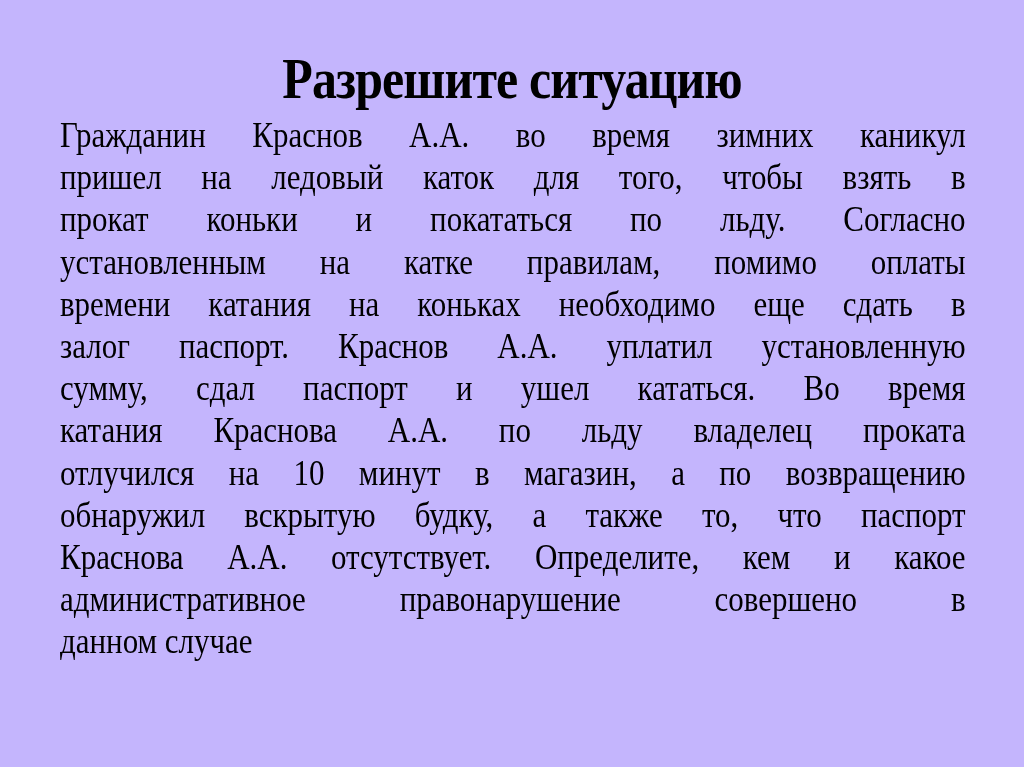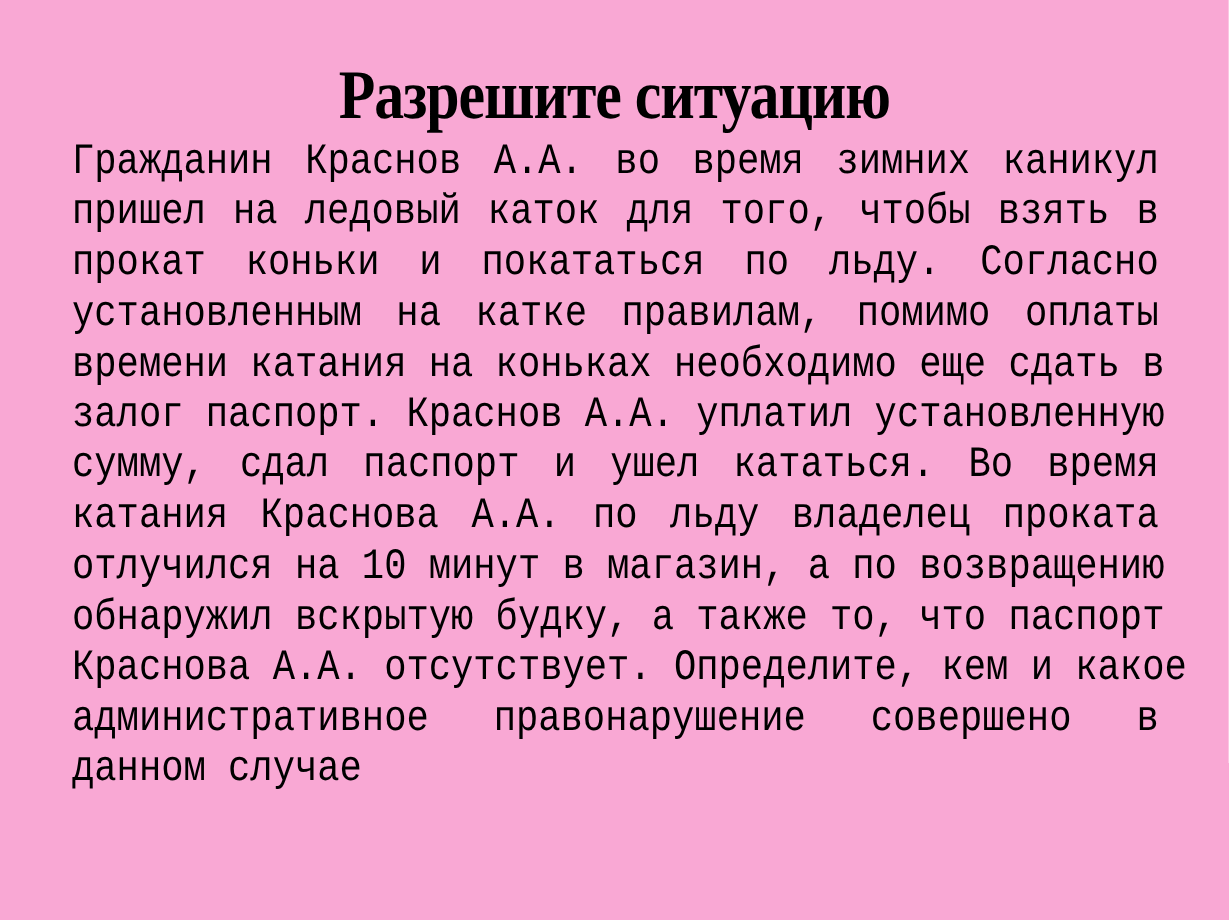--- a/index.html
+++ b/index.html
@@ -13,42 +13,41 @@
       position: relative;
       overflow: hidden;
       font-family: "Liberation Serif", "DejaVu Serif", serif;
       color: #000000;
     }
     .slide {
       position: absolute;
       left: 0; top: 0;
       width: 1024px;
       height: 767px;
-      background: #f9a8d4;
+      background: #c4b5fd;
     }
     .title {
       position: absolute;
       left: 0;
       top: 44px;
       width: 1024px;
       text-align: center;
       font-weight: bold;
       font-size: 58px;
       line-height: 70px;
       letter-spacing: -1px;
       transform: scaleX(0.86);
       transform-origin: 512px 0;
       margin: 0;
     }
     .body {
       position: absolute;
       left: 60px;
       top: 114px;
       width: 906px;
-      font-family: Liberation Mono, monospace;
     }
     .line {
       display: block;
       height: 42.2px;
       line-height: 42.2px;
       font-size: 36px;
       white-space: nowrap;
       text-align: justify;
       text-align-last: justify;
       transform: scaleX(0.86);

